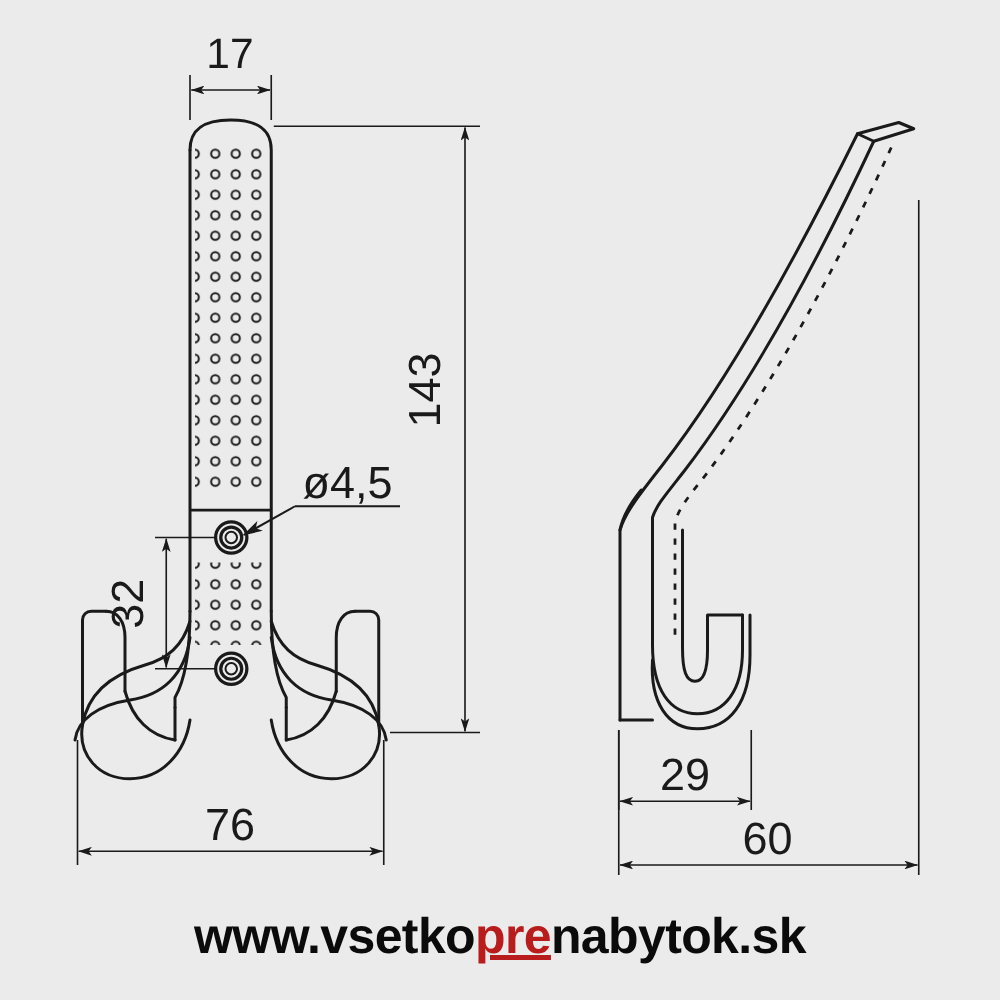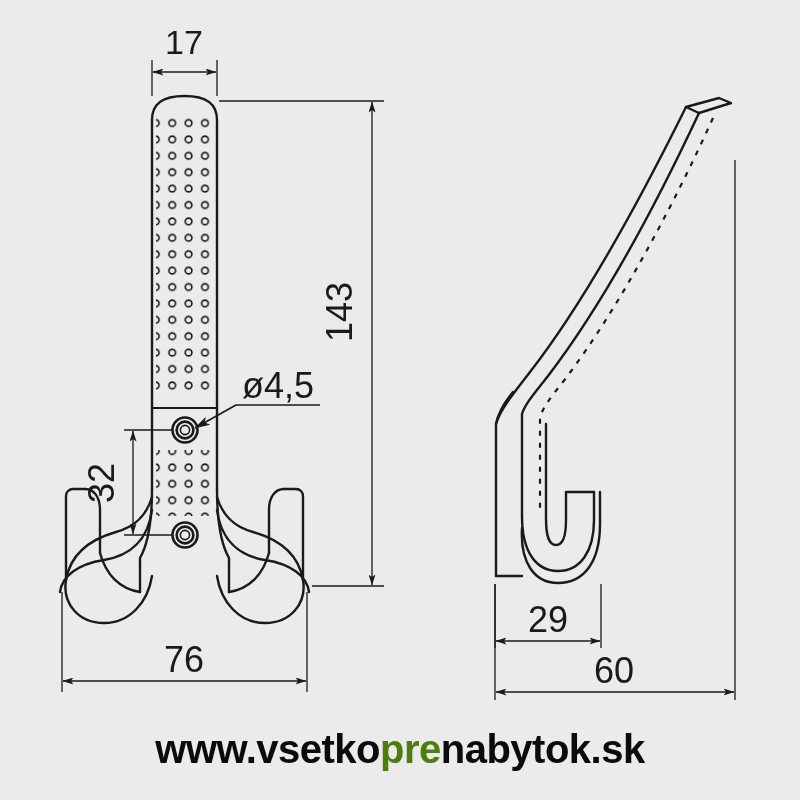--- a/index.html
+++ b/index.html
@@ -31,21 +31,21 @@
     top: 727px;
     width: 800px;
     text-align: center;
     font-family: "Liberation Sans", sans-serif;
     font-size: 40px;
     font-weight: bold;
     letter-spacing: -0.5px;
     color: #0b0b0b;
     white-space: nowrap;
   }
-  .watermark .hl { color: #4d7c0f; }
+  .watermark .hl { color: #b91c1c; text-decoration: underline; }
 </style>
 </head>
 <body>
 
 <div id="stage">
 
   <svg id="drawing" viewBox="0 0 800 800" xmlns="http://www.w3.org/2000/svg">
 
     <defs>
       <marker id="arrowEnd" markerWidth="11" markerHeight="7" refX="10.5" refY="3.5" orient="auto" markerUnits="userSpaceOnUse">

